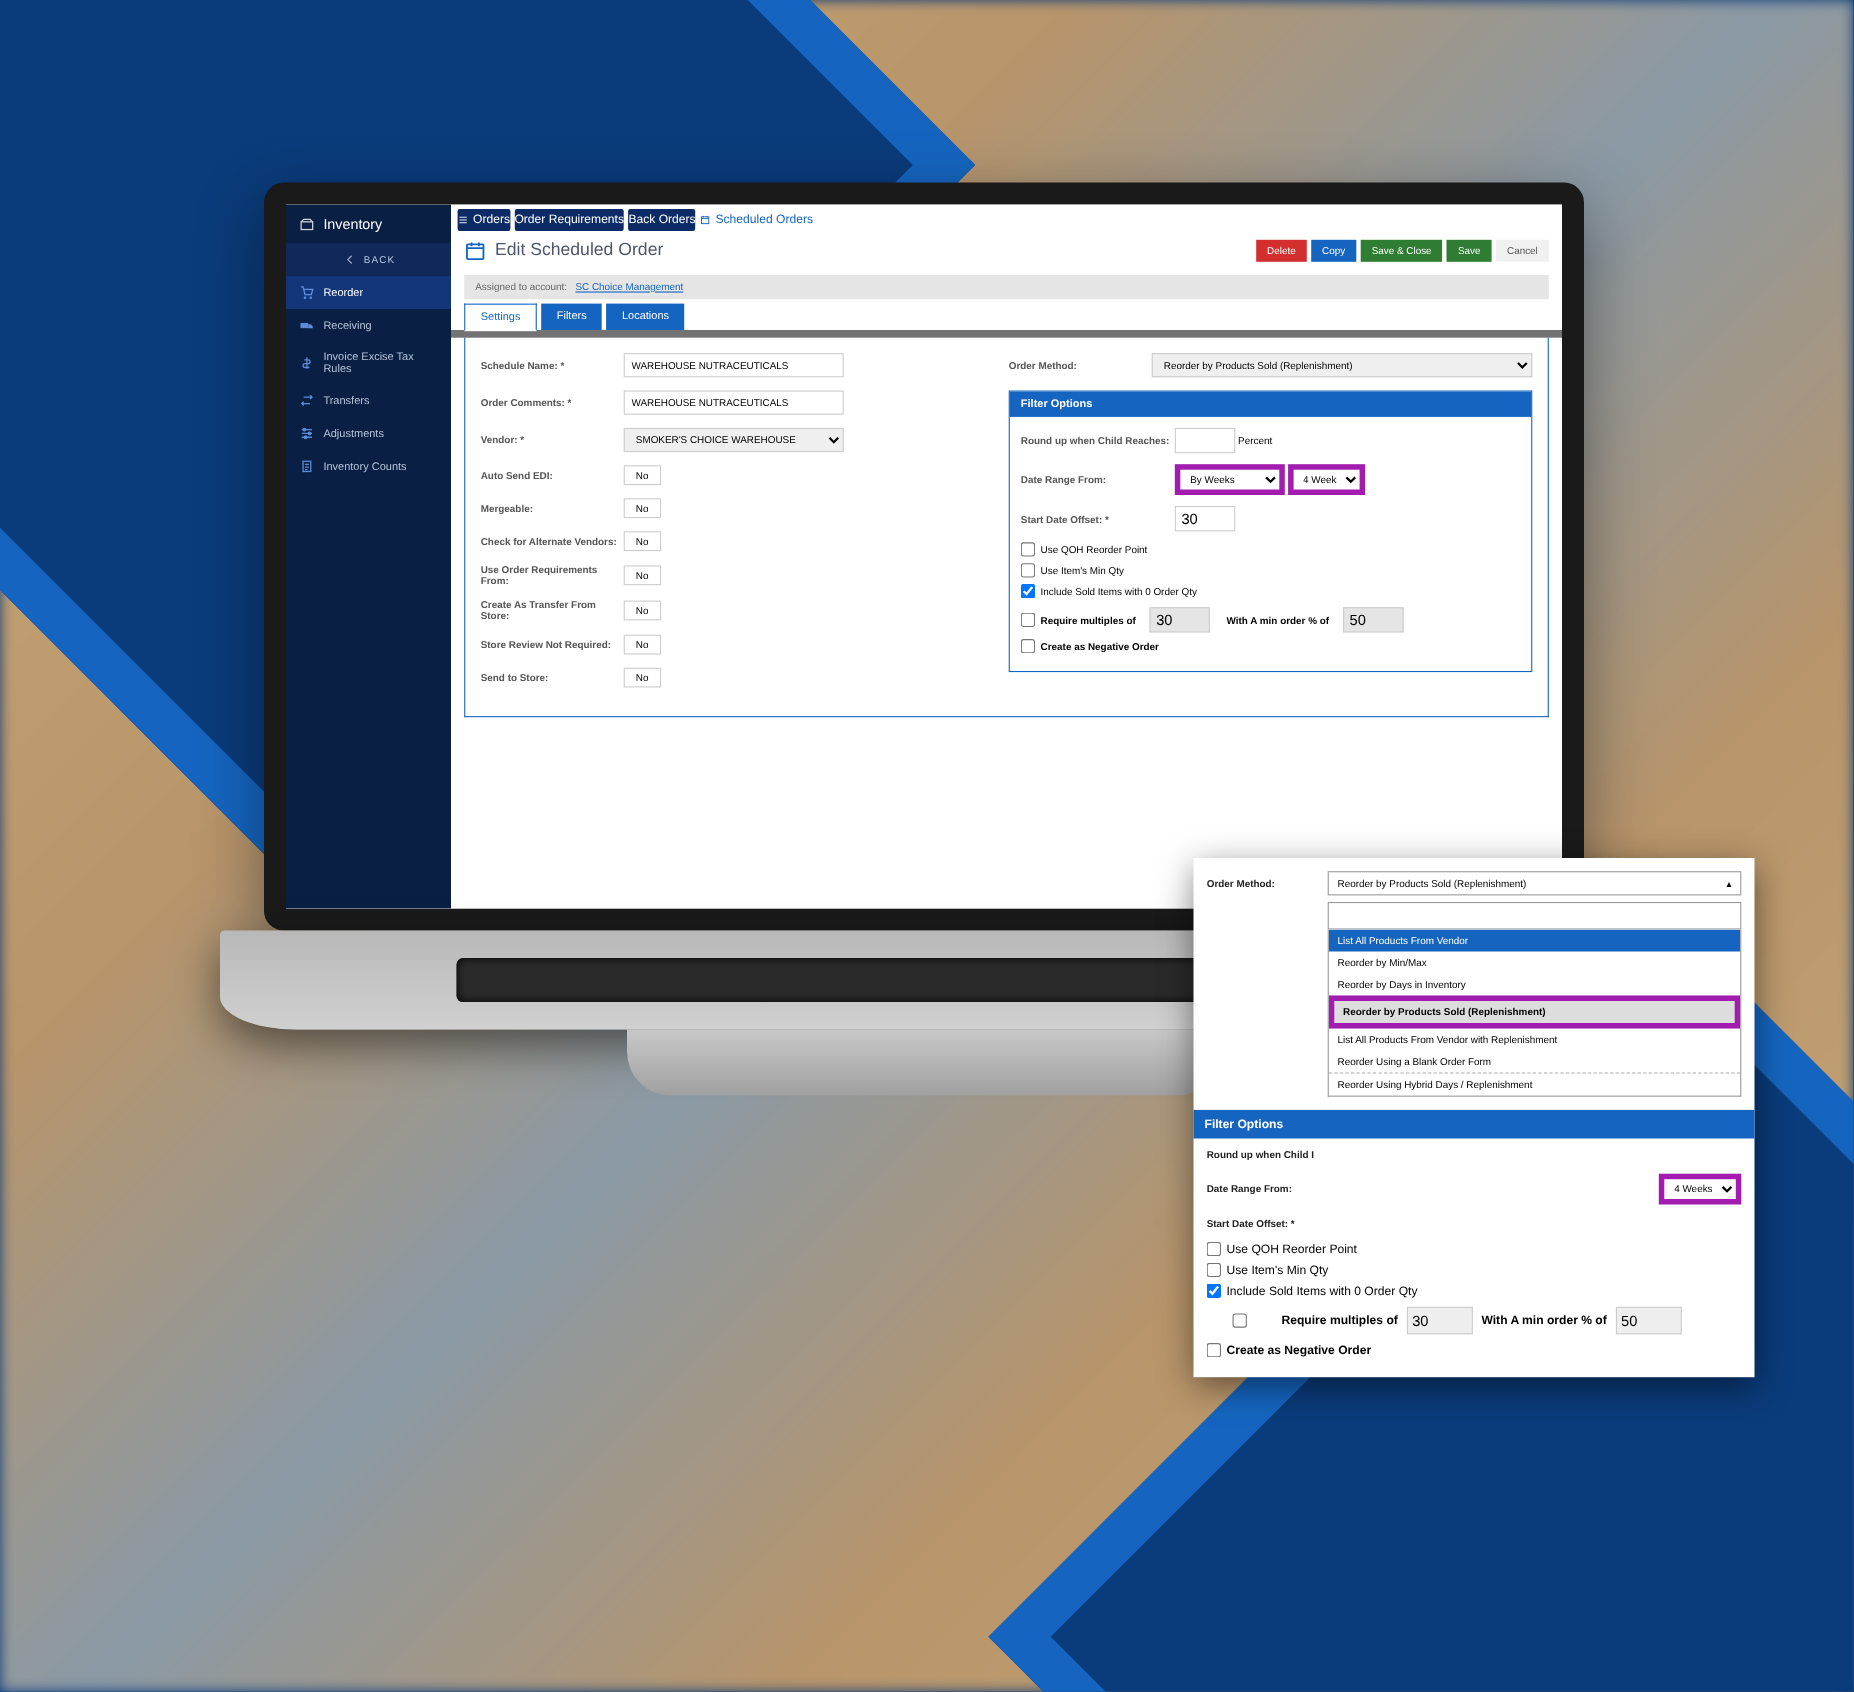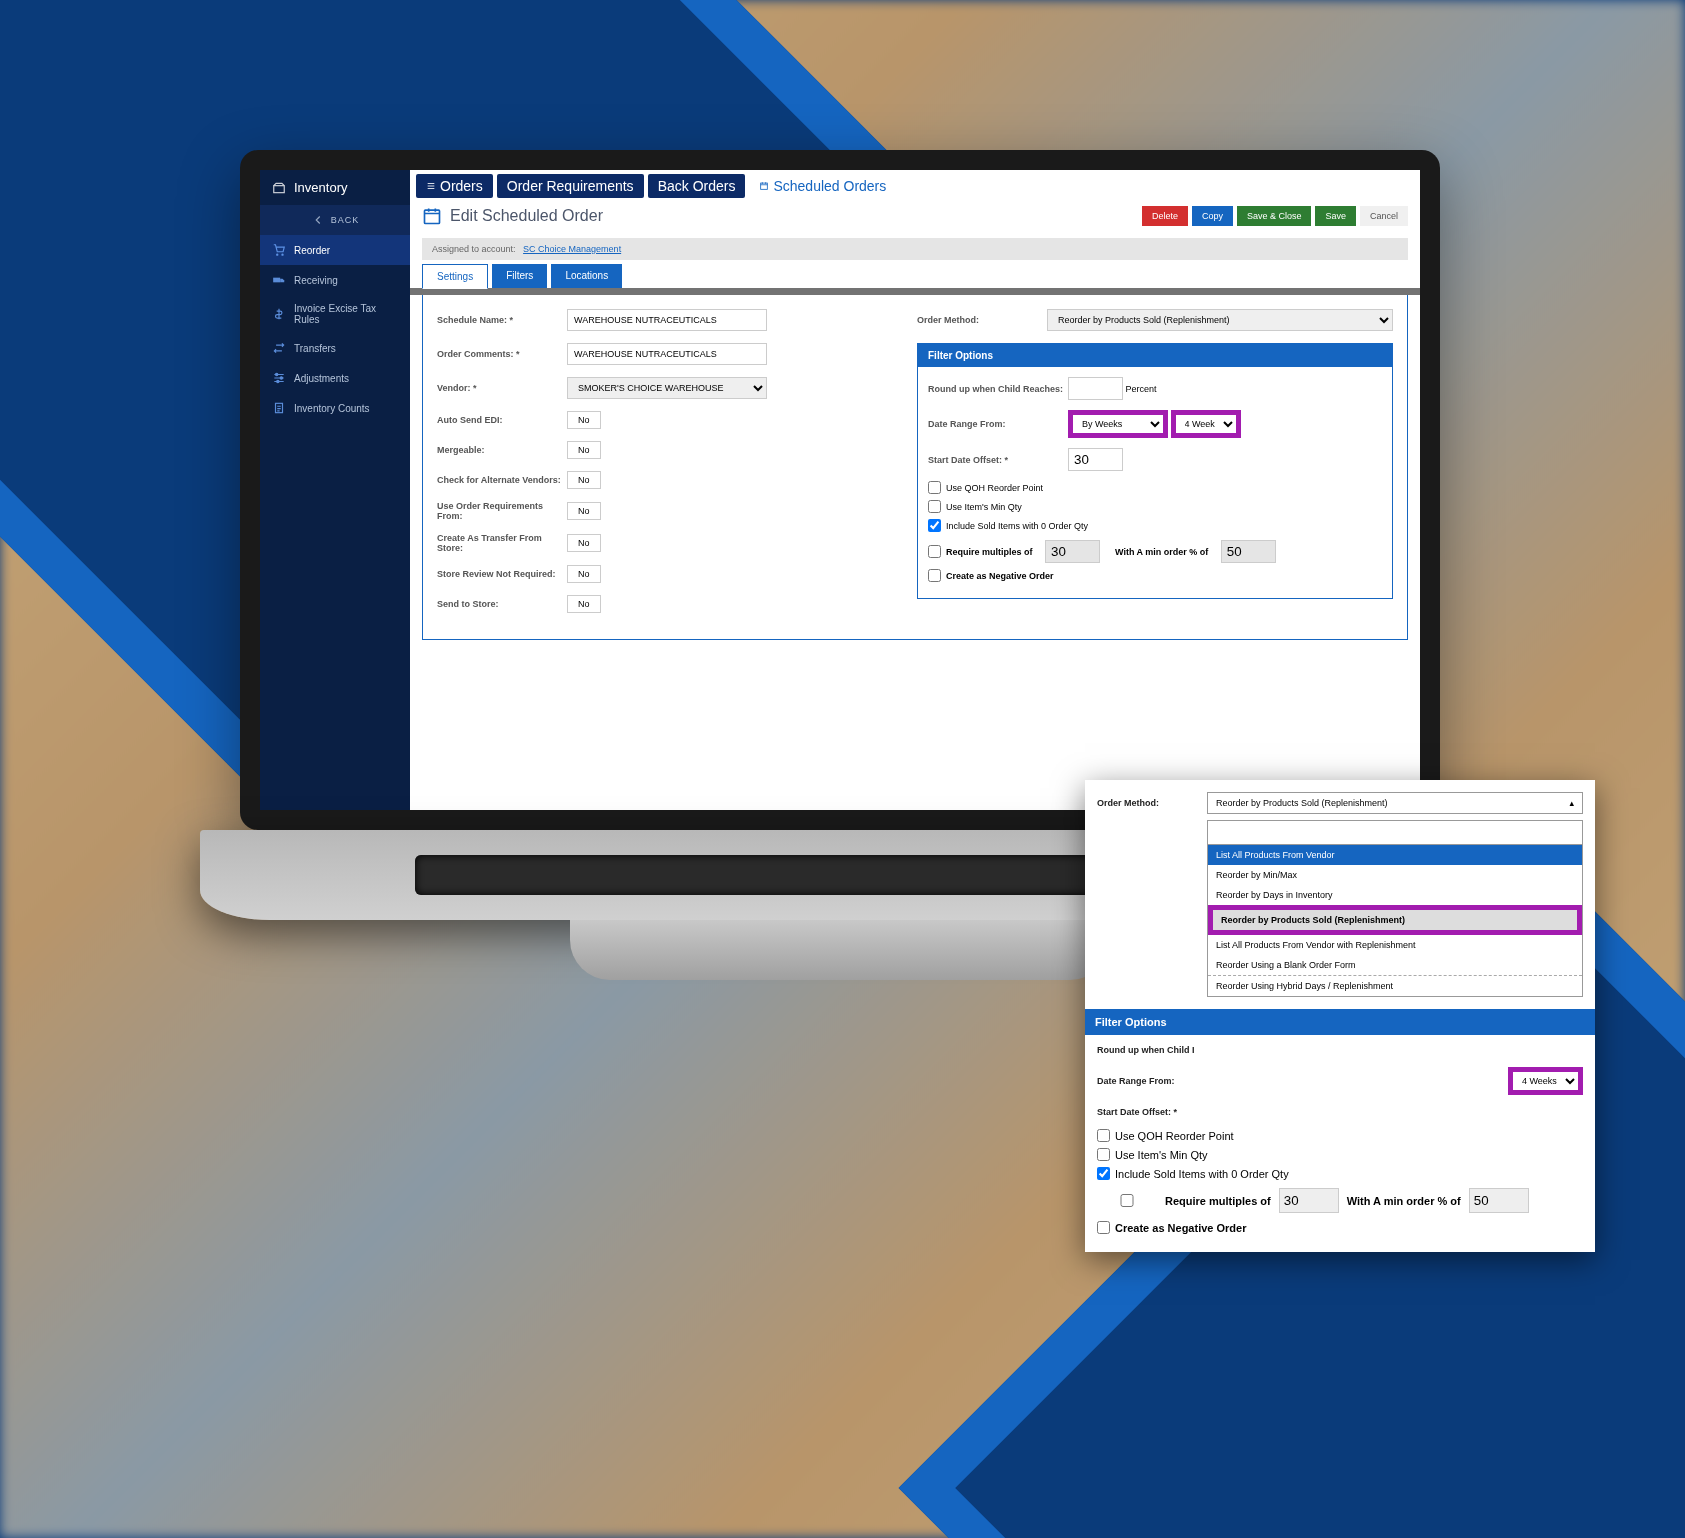--- a/index.html
+++ b/index.html
@@ -1,38 +1,38 @@
 <!DOCTYPE html>
 <html><head>
 <meta charset="utf-8">
 <style>
   * { box-sizing: border-box; margin: 0; padding: 0; }
   body { font-family: Arial, Helvetica, sans-serif; font-size: 11px; background: #0a3b7a; width: 1685px; height: 1538px; position: relative; overflow: hidden; }
   .bg-photo { position:absolute; inset:0; background: linear-gradient(135deg, #c8a97a 0%, #b8956a 30%, #8a99a5 50%, #b8956a 70%, #c8a97a 100%); filter: blur(6px); }
   .diag-top-left { position:absolute; top:-300px; left:-200px; width:900px; height:900px; background:#0a3b7a; transform:rotate(45deg); border:40px solid #1565c0; }
   .diag-bot-right { position:absolute; bottom:-400px; right:-300px; width:900px; height:900px; background:#0a3b7a; transform:rotate(45deg); border:40px solid #1565c0; }
-  .laptop { position:absolute; left:240px; top:150px; width:1300px; height:780px; }
+  .laptop { position:absolute; left:240px; top:166px; width:1300px; height:780px; }
   .screen-bezel { width:1200px; height:680px; background:#1a1a1a; border-radius:18px; padding:20px; box-shadow:0 20px 60px rgba(0,0,0,.4); }
   .screen { width:100%; height:100%; background:#fff; display:flex; overflow:hidden; }
   .keyboard-deck { width:1280px; height:90px; margin-left:-40px; background:linear-gradient(#b8b8b8,#d0d0d0); border-radius:4px 4px 70px 70px/4px 4px 30px 30px; position:relative; box-shadow:0 15px 40px rgba(0,0,0,.5); }
   .keyboard-deck::before { content:""; position:absolute; left:50%; top:50%; transform:translate(-50%,-50%); width:850px; height:40px; background:#2a2a2a; border-radius:6px; box-shadow:inset 0 0 8px #000; }
   .keyboard-deck::after { content:""; position:absolute; left:50%; bottom:-60px; transform:translateX(-50%); width:540px; height:60px; background:linear-gradient(#c8c8c8,#a0a0a0); border-radius:0 0 40px 40px; }
 
   
   .sidebar { width:150px; background:#0a1f44; color:#b5c4da; font-size:10px; flex-shrink:0; }
   .sidebar-title { display:flex; align-items:center; gap:8px; padding:10px 12px; color:#fff; font-size:13px; }
   .sidebar-back { display:flex; align-items:center; justify-content:center; gap:6px; padding:8px; background:#10295a; letter-spacing:1px; font-size:9px; }
   .sb-item { display:flex; align-items:center; gap:8px; padding:8px 12px; cursor:pointer; }
   .sb-item.active { background:#13357a; color:#fff; }
   .sb-icon { width:14px; height:14px; opacity:.8; flex-shrink:0; }
 
   
   .main { flex:1; background:#fff; display:flex; flex-direction:column; }
   .top-tabs { display:flex; gap:4px; padding:4px 6px 0; background:#fff; align-items:center; }
-  .tt { background:#0c2a66; color:#fff; padding:4px 10px; font-size:14px; border-radius:2px; display:flex; align-items:center; gap:4px; cursor:pointer; }
+  .tt { background:#0c2a66; color:#fff; padding:4px 0; font-size:11px; border-radius:2px; display:flex; align-items:center; gap:4px; cursor:pointer; }
   .tt.light { background:transparent; color:#1565c0; }
   .tt-icon { width:10px; height:10px; display:inline-block; }
 
   .page-head { display:flex; align-items:center; justify-content:space-between; padding:8px 12px; }
   .page-head h2 { color:#4c566a; font-weight:500; font-size:16px; display:flex; align-items:center; gap:8px; }
   .cal-icon { width:20px; height:20px; color:#1565c0; }
   .btns { display:flex; gap:4px; }
   .btn { padding:5px 10px; font-size:9px; color:#fff; border:none; cursor:pointer; }
   .btn.red{background:#d32f2f;} .btn.blue{background:#1565c0;} .btn.green{background:#2e7d32;} .btn.grey{background:#f0f0f0;color:#555;}
 

